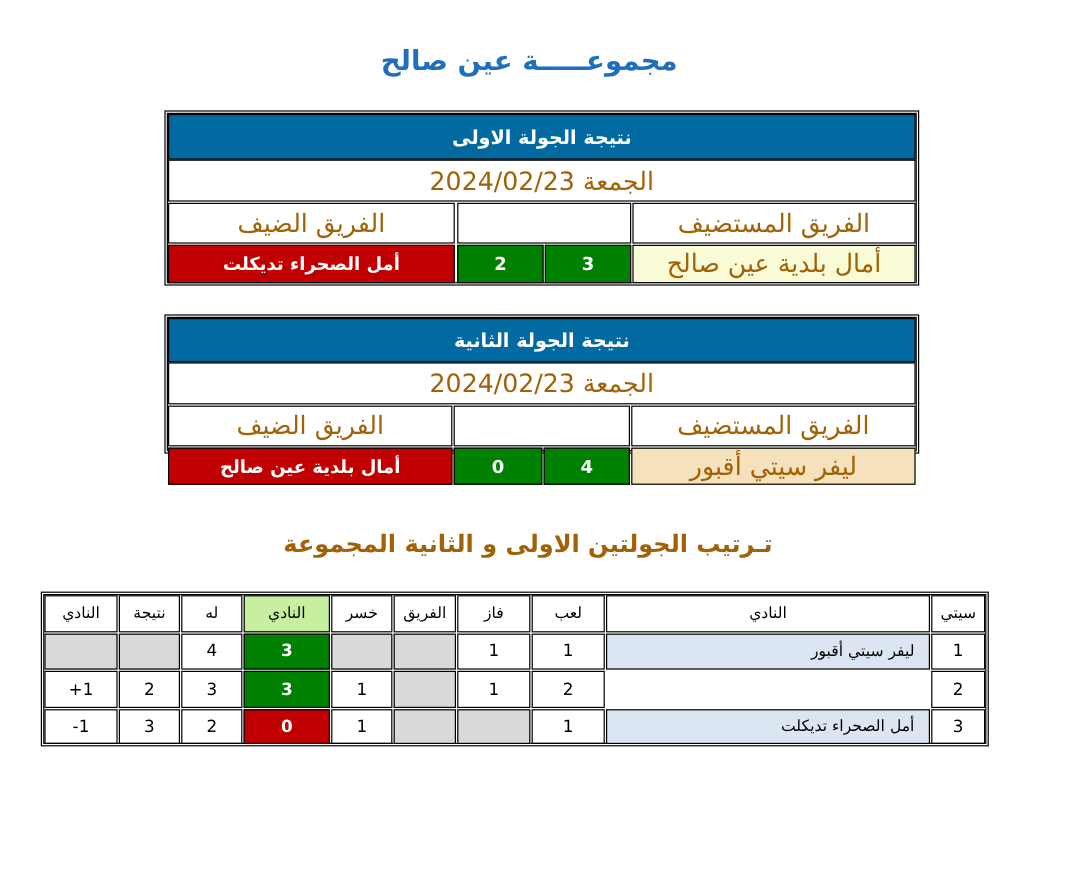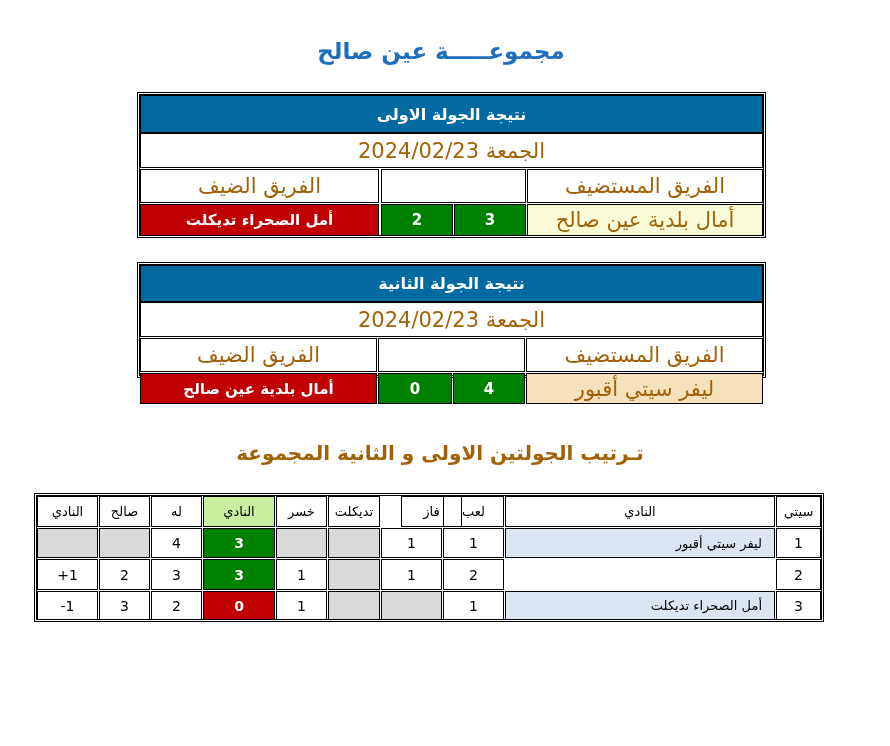--- a/index.html
+++ b/index.html
@@ -71,26 +71,26 @@
   <div class="cell score" style="left:238px; top:108px; width:74px; height:31px;">0</div>
   <div class="cell score" style="left:313px; top:108px; width:72px; height:31px;">4</div>
   <div class="cell host2" style="left:386px; top:108px; width:237px; height:31px;">ليفر سيتي أقبور</div>
 </div>
 
 <div class="abs section-title">تـرتيب الجولتين الاولى و  الثانية المجموعة</div>
 
 <div class="abs standings" style="left:34px; top:493px; width:790px; height:129px;">
 
   <div class="s hdr" style="left:0; top:0; width:61px; height:31px;">النادي</div>
-  <div class="s hdr" style="left:62px; top:0; width:51px; height:31px;">صالح</div>
+  <div class="s hdr" style="left:62px; top:0; width:51px; height:31px;">نتيجة</div>
   <div class="s hdr" style="left:114px; top:0; width:51px; height:31px;">له</div>
   <div class="s hdr pts-h" style="left:166px; top:0; width:72px; height:31px;">النادي</div>
   <div class="s hdr" style="left:239px; top:0; width:51px; height:31px;">خسر</div>
-  <div class="s hdr" style="left:291px; top:0; width:52px; height:31px;">تديكلت</div>
-  <div class="s hdr" style="left:364px; top:0; width:61px; height:31px;">فاز</div>
+  <div class="s hdr" style="left:291px; top:0; width:52px; height:31px;">الفريق</div>
+  <div class="s hdr" style="left:344px; top:0; width:61px; height:31px;">فاز</div>
   <div class="s hdr" style="left:406px; top:0; width:61px; height:31px;">لعب</div>
   <div class="s hdr" style="left:468px; top:0; width:270px; height:31px;">النادي</div>
   <div class="s hdr" style="left:739px; top:0; width:45px; height:31px;">سيتي</div>
 
   <div class="s grey" style="left:0; top:32px; width:61px; height:30px;"></div>
   <div class="s grey" style="left:62px; top:32px; width:51px; height:30px;"></div>
   <div class="s" style="left:114px; top:32px; width:51px; height:30px;">4</div>
   <div class="s green" style="left:166px; top:32px; width:72px; height:30px;">3</div>
   <div class="s grey" style="left:239px; top:32px; width:51px; height:30px;"></div>
   <div class="s grey" style="left:291px; top:32px; width:52px; height:30px;"></div>

